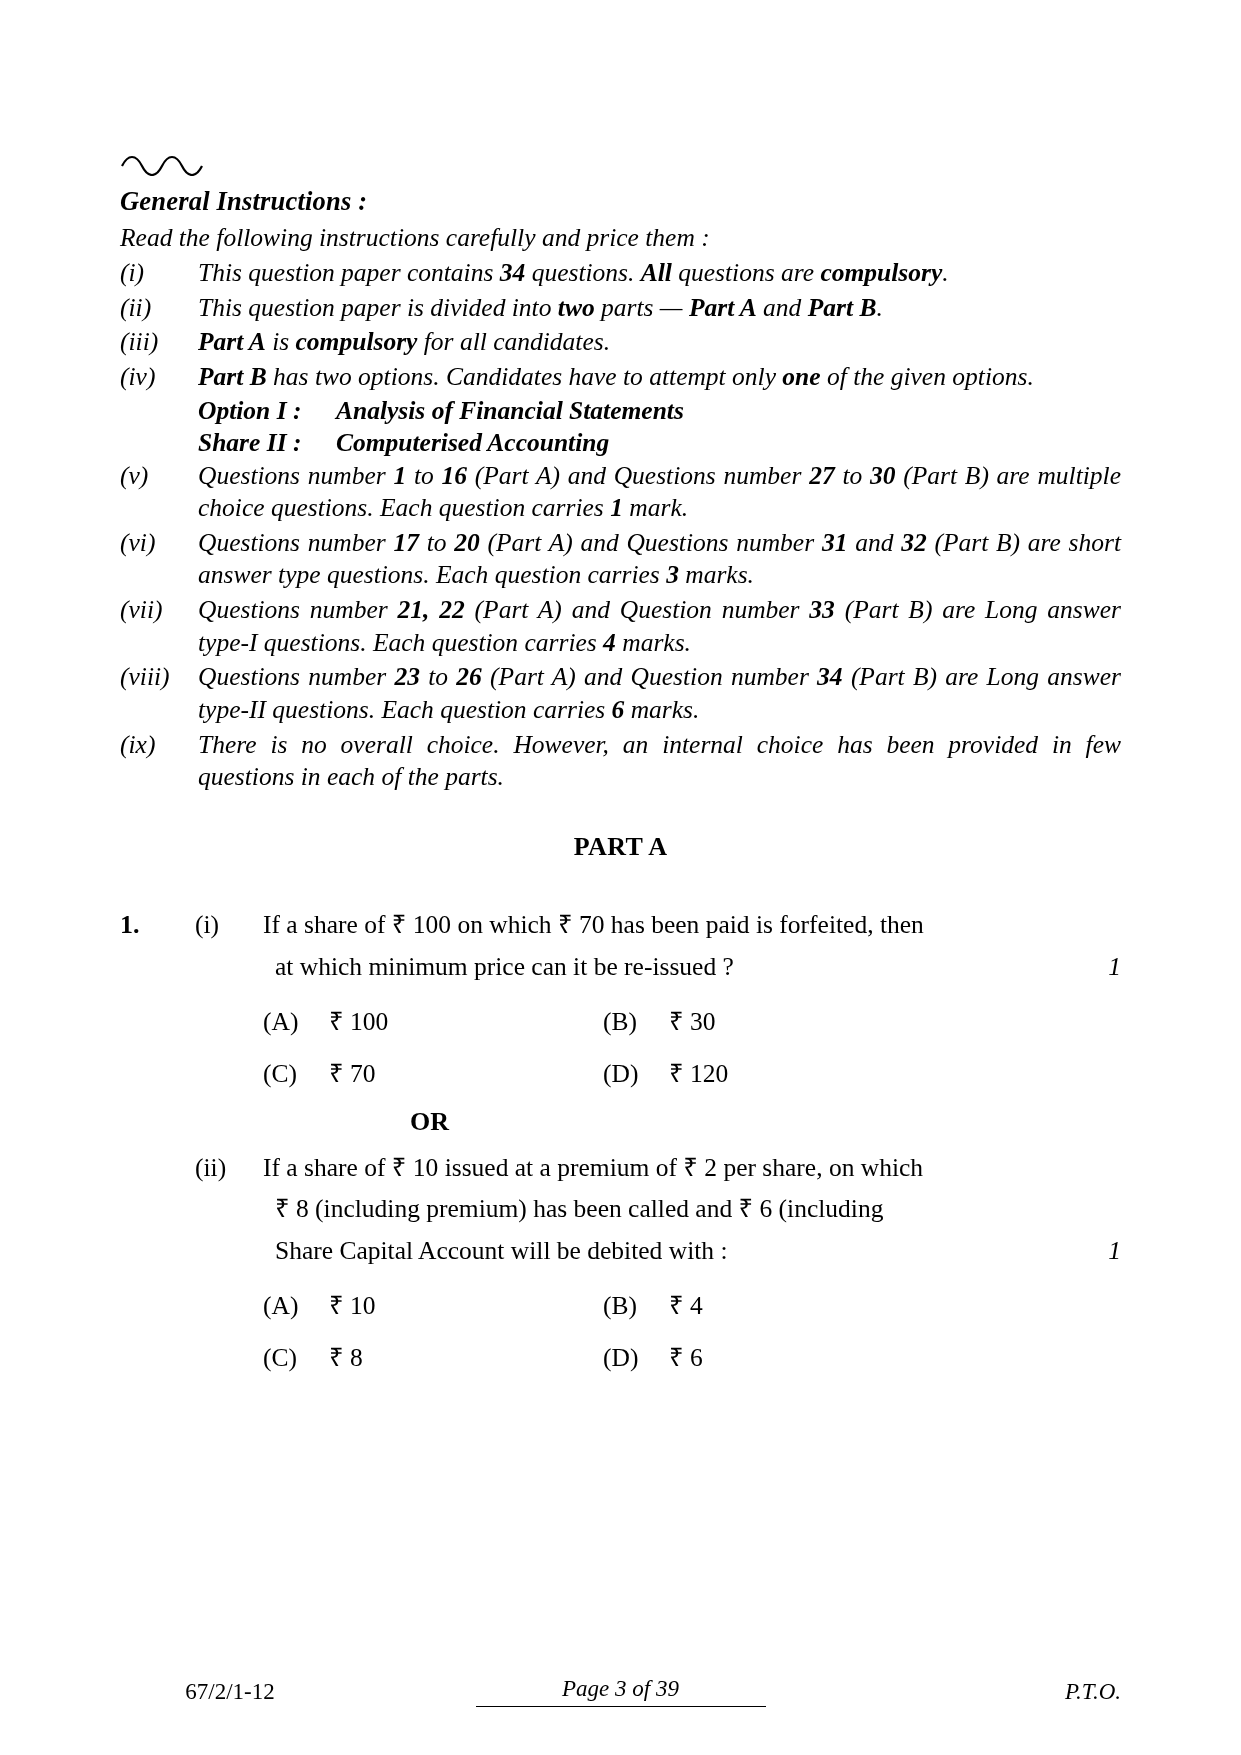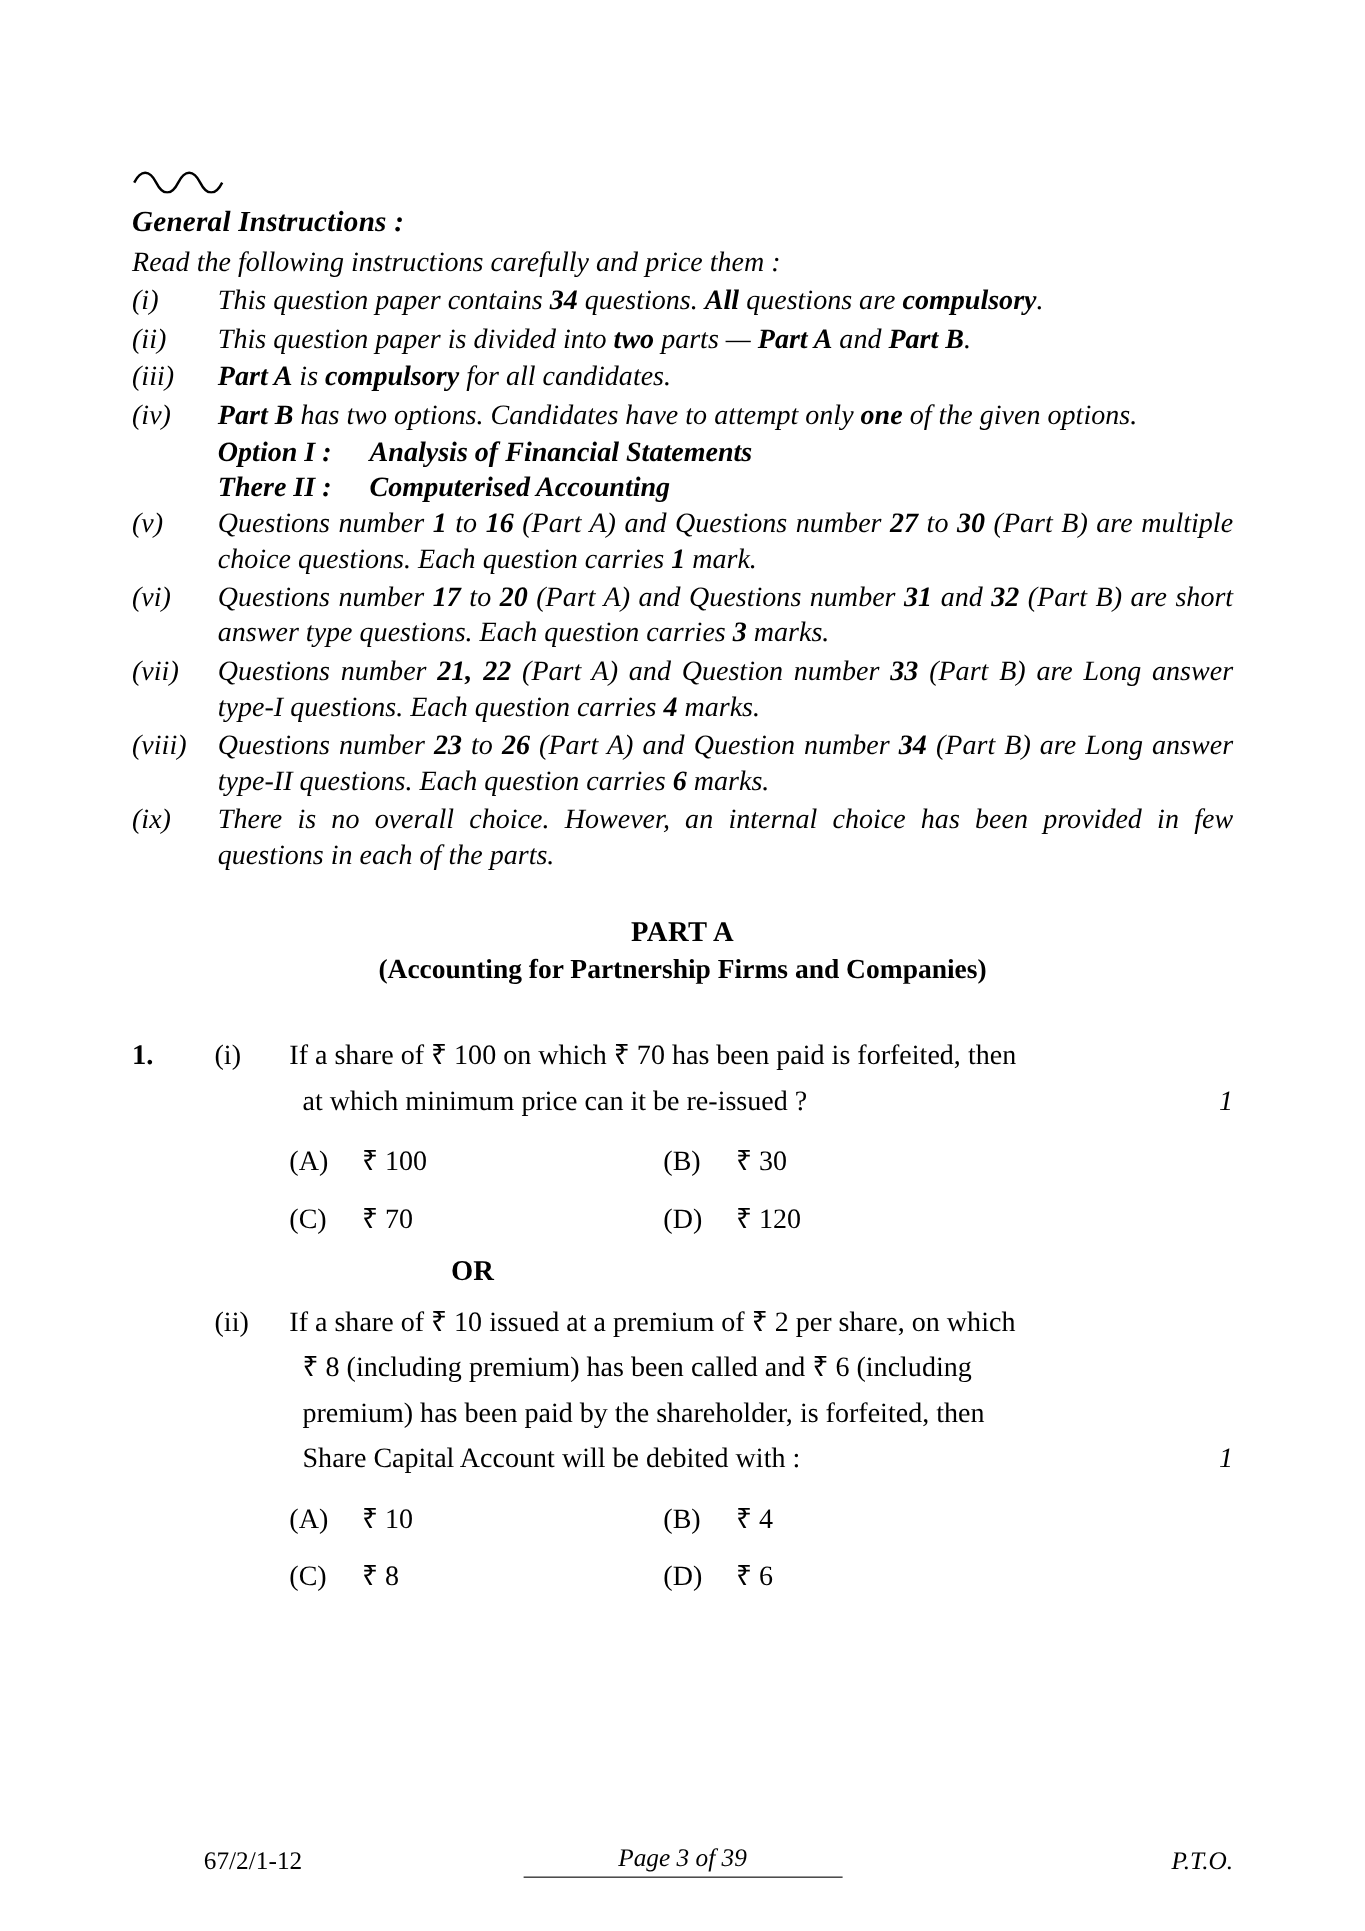--- a/index.html
+++ b/index.html
@@ -194,21 +194,21 @@
       </div>
       <div class="instr">
         <div class="num">(iv)</div>
         <div class="txt"><b>Part B</b> has two options. Candidates have to attempt only <b>one</b> of the given options.</div>
       </div>
       <div class="opt-line">
         <div class="olabel">Option I :</div>
         <div class="oval">Analysis of Financial Statements</div>
       </div>
       <div class="opt-line">
-        <div class="olabel">There II :</div>
+        <div class="olabel">Share II :</div>
         <div class="oval">Computerised Accounting</div>
       </div>
       <div class="instr">
         <div class="num">(v)</div>
         <div class="txt">Questions number <b>1</b> to <b>16</b> (Part A) and Questions number <b>27</b> to <b>30</b> (Part B) are multiple choice questions. Each question carries <b>1</b> mark.</div>
       </div>
       <div class="instr">
         <div class="num">(vi)</div>
         <div class="txt">Questions number <b>17</b> to <b>20</b> (Part A) and Questions number <b>31</b> and <b>32</b> (Part B) are short answer type questions. Each question carries <b>3</b> marks.</div>
       </div>
@@ -220,21 +220,20 @@
         <div class="num">(viii)</div>
         <div class="txt">Questions number <b>23</b> to <b>26</b> (Part A) and Question number <b>34</b> (Part B) are Long answer type-II questions. Each question carries <b>6</b> marks.</div>
       </div>
       <div class="instr">
         <div class="num">(ix)</div>
         <div class="txt">There is no overall choice. However, an internal choice has been provided in few questions in each of the parts.</div>
       </div>
     </div>
 
   <div class="part-head">PART A</div>
-  <div class="part-sub">(Accounting for Partnership Firms and Companies)</div>
 
   <div class="q-block">
 
     <div class="q-row">
       <div class="qnum">1.</div>
       <div class="qsub">(i)</div>
       <div class="qtext">If a share of ₹ 100 on which ₹ 70 has been paid is forfeited, then</div>
       <div class="marks"></div>
     </div>
     <div class="q-cont">
@@ -274,25 +273,20 @@
       <div class="qtext">If a share of  ₹ 10 issued at a premium of ₹ 2 per share, on which</div>
       <div class="marks"></div>
     </div>
     <div class="q-cont">
       <div class="pad"></div>
       <div class="qtext">₹ 8 (including premium) has been called and   ₹ 6 (including</div>
       <div class="marks"></div>
     </div>
     <div class="q-cont">
       <div class="pad"></div>
-      <div class="qtext">premium) has been paid by the shareholder, is forfeited, then</div>
-      <div class="marks"></div>
-    </div>
-    <div class="q-cont">
-      <div class="pad"></div>
       <div class="qtext">Share Capital Account will be debited with :</div>
       <div class="marks">1</div>
     </div>
 
     <div class="choices">
       <div class="choice-row">
         <div class="choice c1">
           <span class="lab">(A)</span>
           <span class="val">₹ 10</span>
         </div>

